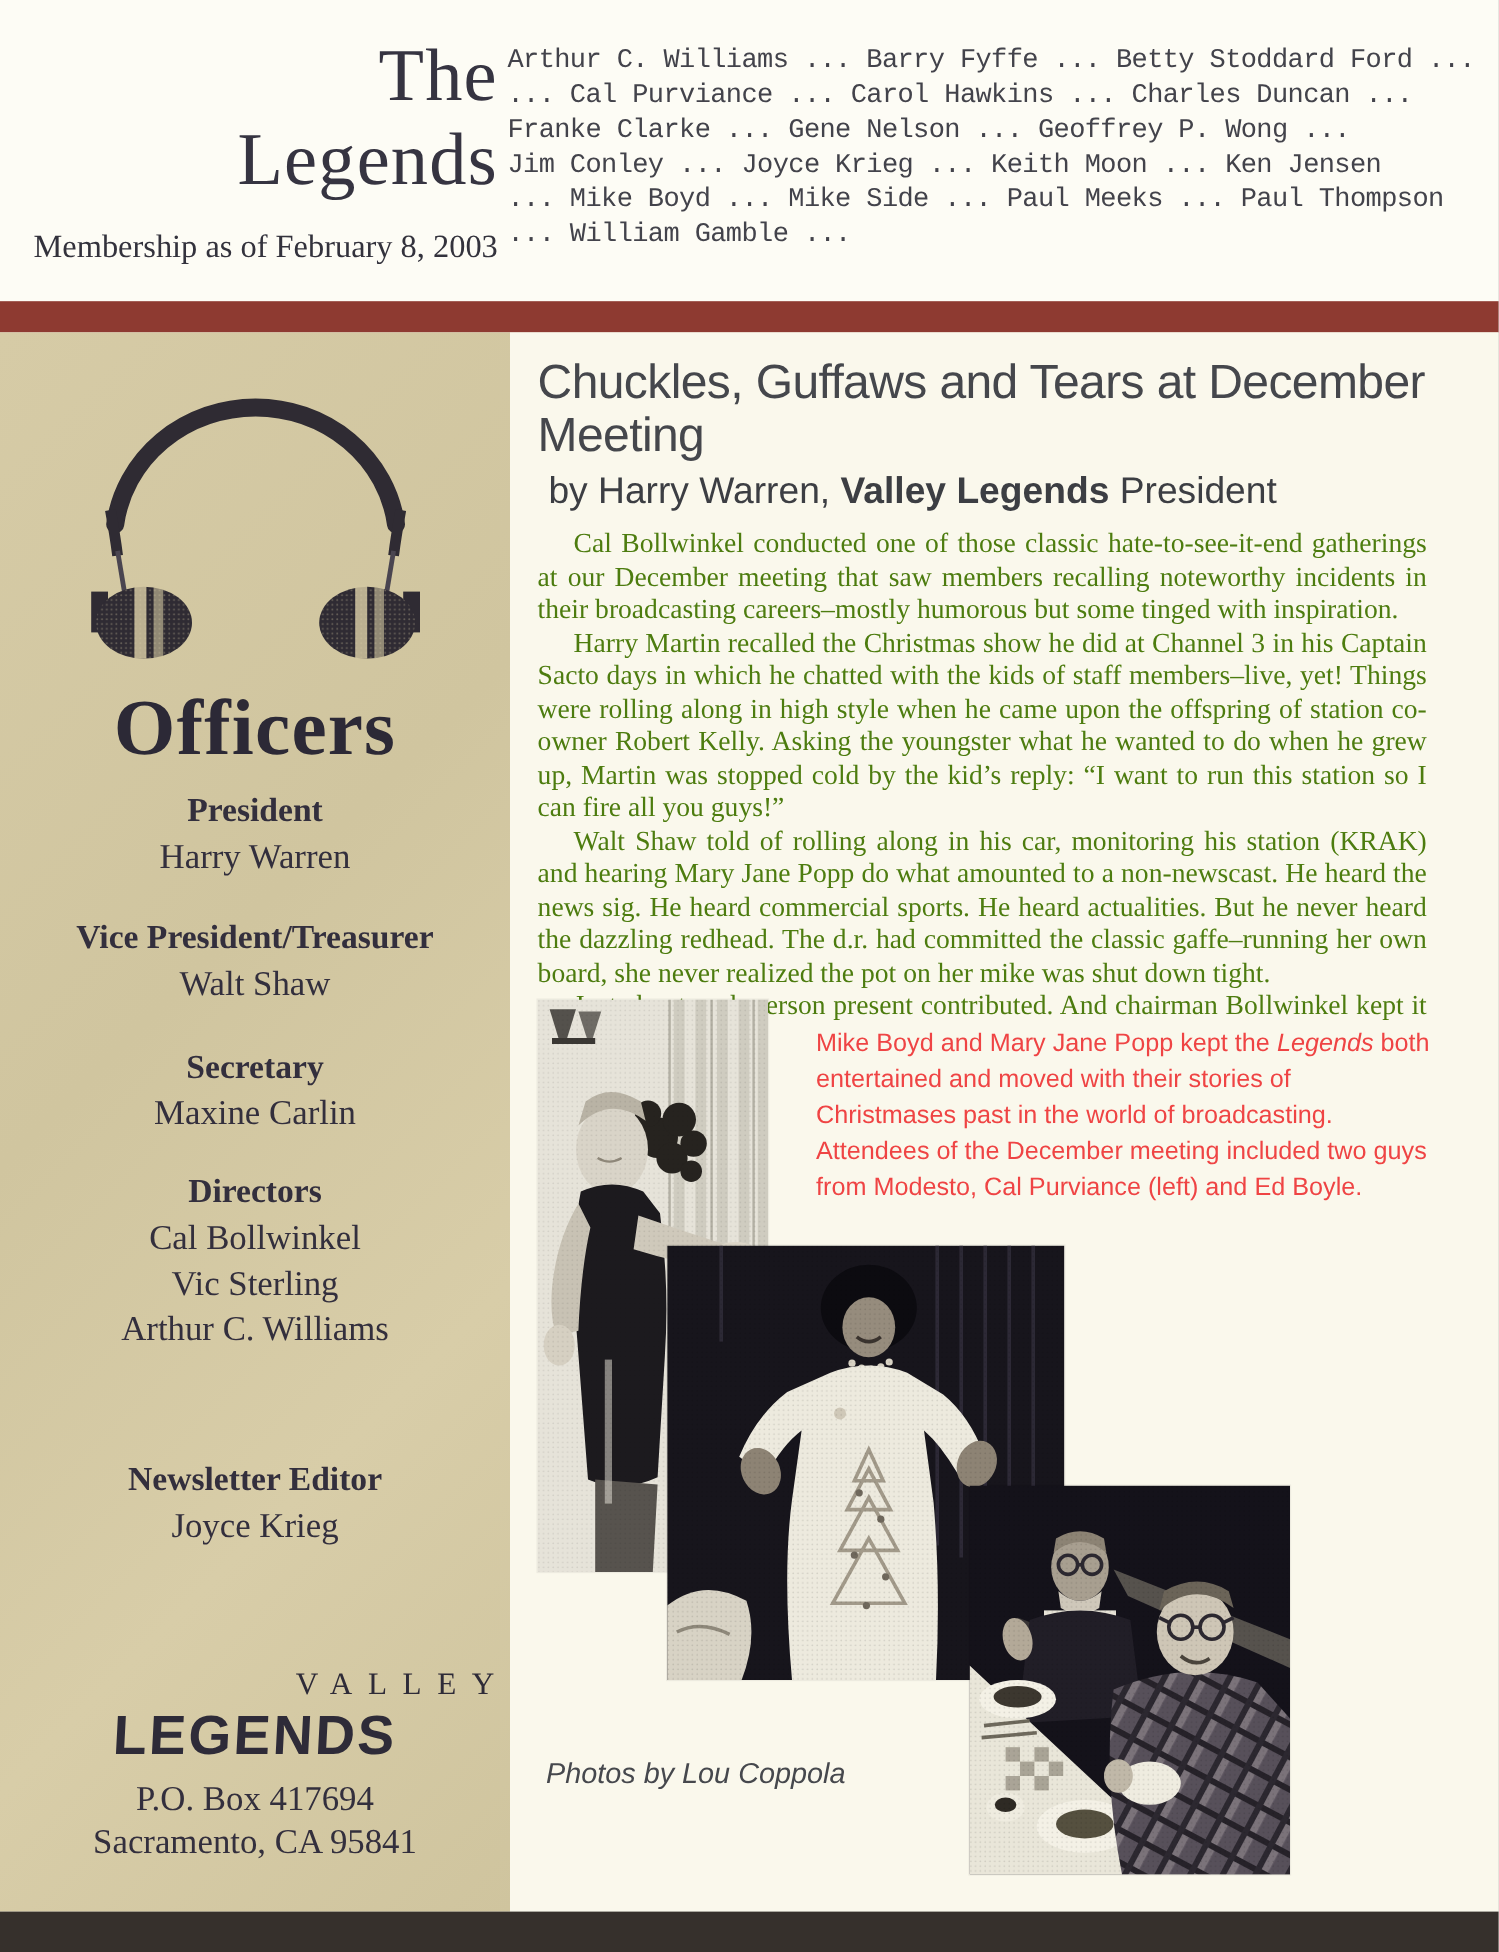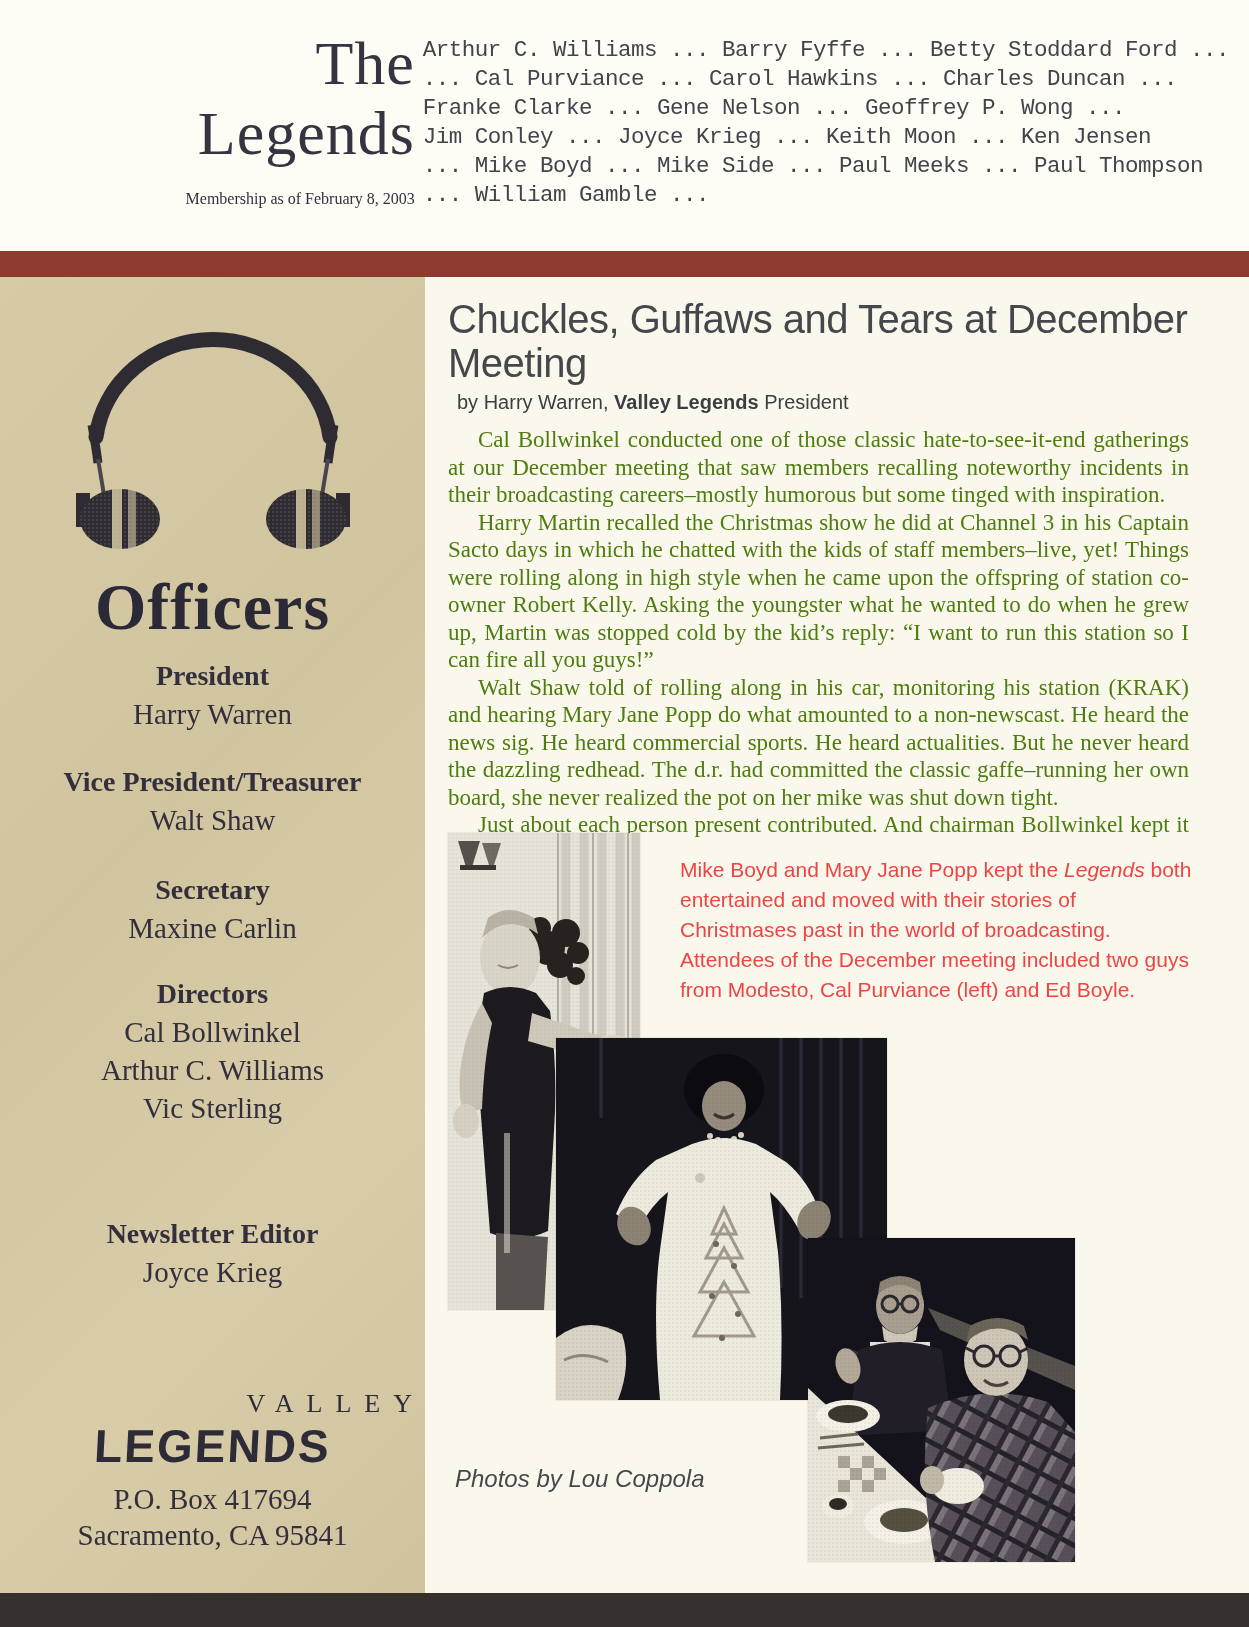--- a/index.html
+++ b/index.html
@@ -5,21 +5,21 @@
   html,body{margin:0;padding:0;background:#888;}
   .page{
     position:relative;width:1249px;height:1627px;margin:0 auto;
     background:#fbf9f0;overflow:hidden;
     font-family:"Liberation Serif","DejaVu Serif",serif;color:#2e2d33;
   }
   
   .top-header{position:absolute;left:0;top:0;width:1249px;height:251px;background:#fdfcf5;display:flex;}
   .masthead{width:420px;text-align:right;padding-top:28px;box-sizing:border-box;}
   .masthead-title{font-size:62px;line-height:70px;color:#363441;letter-spacing:1px;}
-  .membership-line{margin-top:22px;font-size:16px;color:#33323c;}
+  .membership-line{margin-top:22px;font-size:27px;color:#33323c;}
   .member-list{flex:1;padding:36px 20px 0 8px;font-family:"Liberation Mono","DejaVu Sans Mono",monospace;
     font-size:22.5px;line-height:29px;color:#43434b;letter-spacing:-0.5px;white-space:nowrap;}
   .red-bar{position:absolute;left:0;top:251px;width:1249px;height:26px;background:#8e3a31;}
   
   .sidebar{position:absolute;left:0;top:277px;width:425px;height:1316px;
     background:linear-gradient(135deg,#d6cba6 0%,#d0c59f 40%,#d8cda8 70%,#cfc49e 100%);
     text-align:center;color:#332f3d;box-sizing:border-box;padding-top:30px;}
   .headphones{display:block;margin:0 auto;}
   .officers-heading{font-size:66px;line-height:72px;font-weight:700;color:#2c2936;margin-top:22px;letter-spacing:1px;}
   .role-group{line-height:38px;font-size:29px;}
@@ -32,21 +32,21 @@
   .vl-logo{margin-top:96px;}
   .vl-line1{font-family:Liberation Serif, serif;font-size:26px;line-height:34px;
     letter-spacing:13px;color:#2e2b38;text-indent:13px;text-align:right;}
   .vl-line2{font-family:"Liberation Sans","DejaVu Sans",sans-serif;font-size:46px;line-height:50px;
     font-weight:800;letter-spacing:2px;color:#2e2b38;transform:skewX(-3deg);}
   .vl-address{margin-top:10px;font-size:29px;line-height:36px;color:#332f3d;}
   
   .main{position:absolute;left:425px;top:277px;width:824px;height:1316px;background:#faf8ec;box-sizing:border-box;}
   .article-title{font-family:"Liberation Sans","DejaVu Sans",sans-serif;font-size:40px;line-height:44px;
     color:#45474c;margin:20px 40px 0 23px;font-weight:400;letter-spacing:-0.5px;}
-  .byline{font-family:"Liberation Sans","DejaVu Sans",sans-serif;font-size:20px;color:#3c3e43;margin:6px 0 0 32px;}
+  .byline{font-family:"Liberation Sans","DejaVu Sans",sans-serif;font-size:31px;color:#3c3e43;margin:6px 0 0 32px;}
   .byline b{font-weight:700;}
   .article-body{margin:12px 60px 0 23px;font-size:23px;line-height:27.5px;text-align:justify;color:#4d7c0f;}
   .article-body p{margin:0;text-indent:30px;}
   
   .photo{position:absolute;box-shadow:0 0 0 1px rgba(0,0,0,0.05);}
   .photo svg{display:block;}
   .photo-1{left:23px;top:556px;z-index:1;}
   .photo-2{left:131px;top:761px;z-index:2;}
   .photo-3{left:383px;top:961px;z-index:3;}
   .photo-caption{position:absolute;left:255px;top:578px;width:512px;
@@ -127,22 +127,22 @@
     </div>
 
     <div class="role-group rg-secretary">
       <div class="role-title">Secretary</div>
       <div>Maxine Carlin</div>
     </div>
 
     <div class="role-group rg-directors">
       <div class="role-title">Directors</div>
       <div>Cal Bollwinkel</div>
+      <div>Vic Sterling</div>
       <div>Arthur C. Williams</div>
-      <div>Vic Sterling</div>
     </div>
 
     <div class="role-group rg-editor">
       <div class="role-title">Newsletter Editor</div>
       <div>Joyce Krieg</div>
     </div>
 
     <div class="vl-logo">
       <div class="vl-line1">VALLEY</div>
       <div class="vl-line2">LEGENDS</div>

